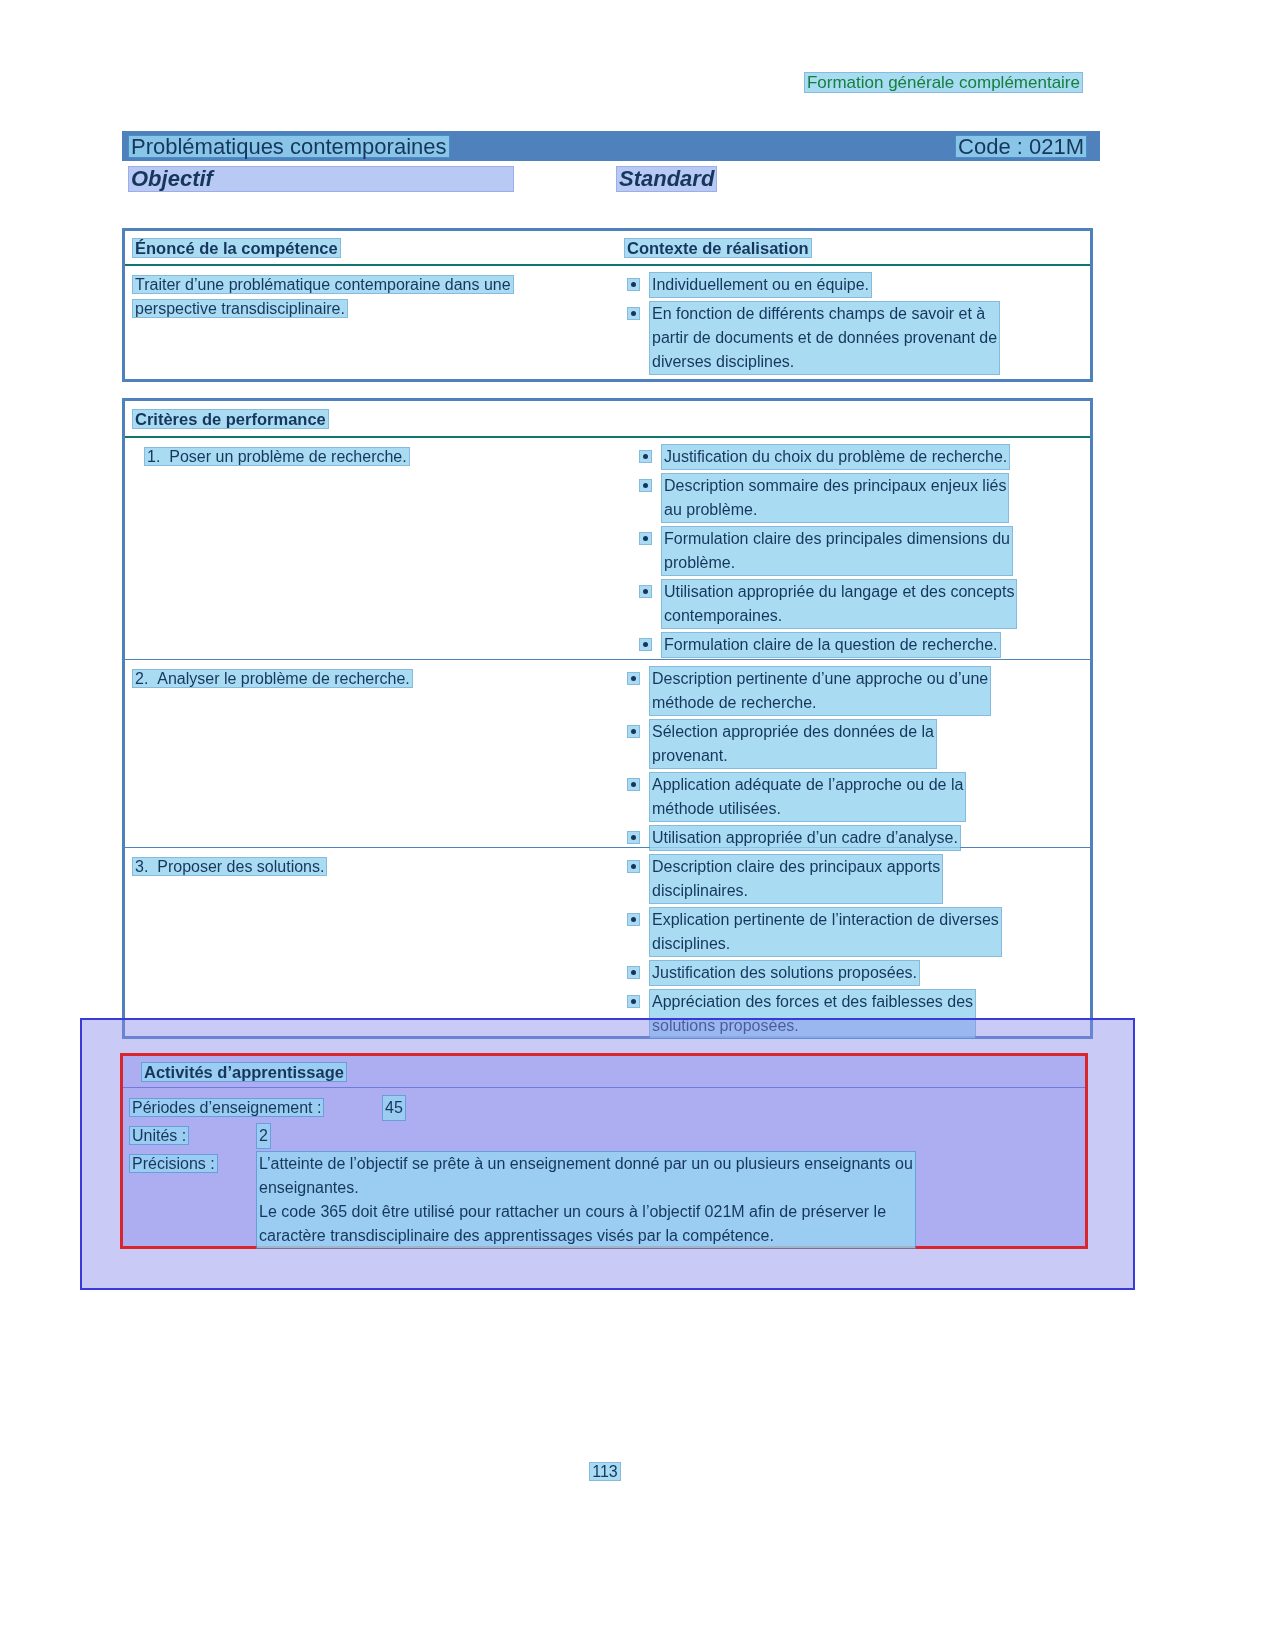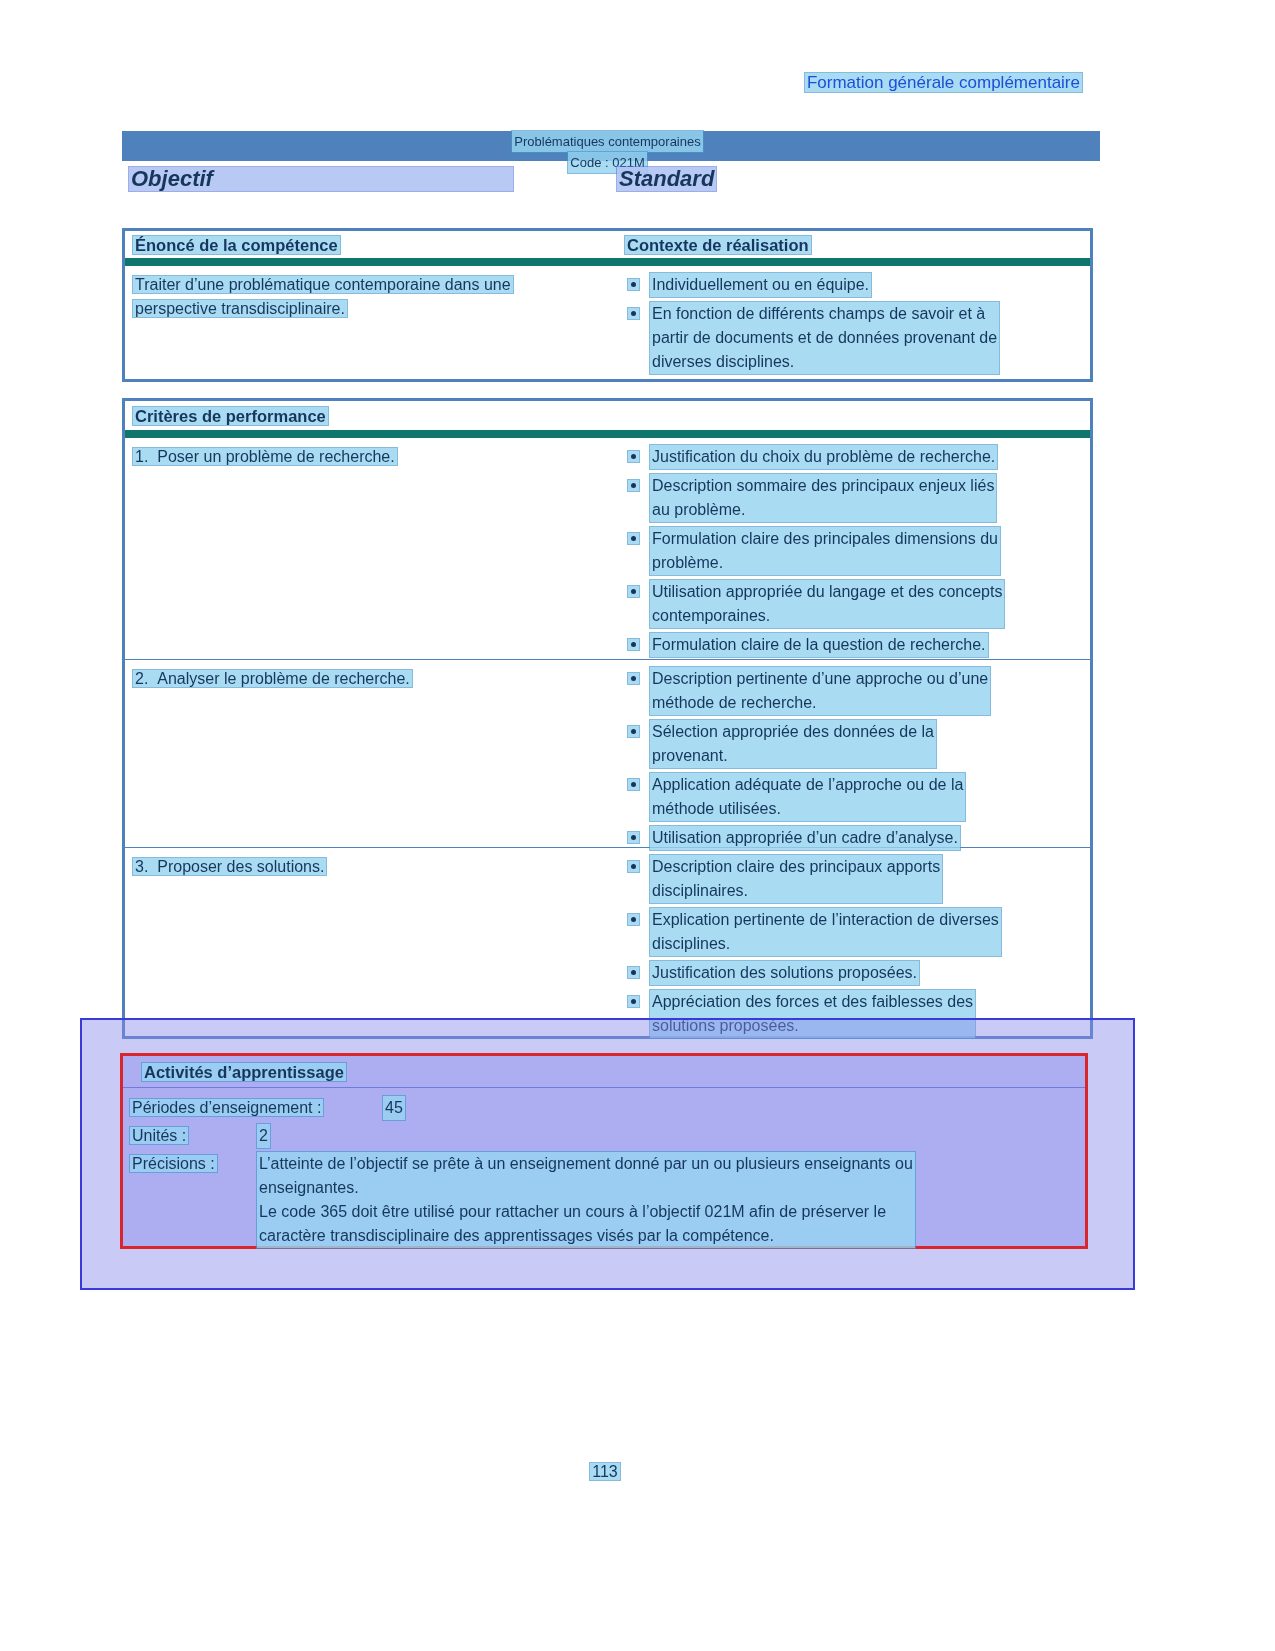--- a/index.html
+++ b/index.html
@@ -18,45 +18,45 @@
     padding:0 2px;
   }
   .hl2 {
     background:rgba(176,196,242,0.9);
     box-shadow:0 0 0 1px rgba(95,115,220,0.6);
     padding:0 2px;
   }
   .body-text { font-size:16px; line-height:24px; }
   .th { font-weight:bold; font-size:16.5px; line-height:22px; }
 
-  .top-note { position:absolute; top:72px; right:193px; font-size:17px; line-height:22px; color:#1d4ed8; }
+  .top-note { position:absolute; top:72px; right:193px; font-size:17px; line-height:22px; color:#15803d; }
 
   .title-bar {
     position:absolute; left:122px; top:131px; width:978px; height:30px;
     background:#4f81bd; display:flex; justify-content:space-between; align-items:center;
-    padding:0 14px 0 7px; font-size:13px; line-height:21px;flex-direction:column;
+    padding:0 14px 0 7px; font-size:22px; line-height:21px;
   }
 
   .section-row { position:absolute; left:129px; top:167px; width:960px; height:26px;
     font-size:22px; font-weight:bold; font-style:italic; line-height:24px; }
   .objectif-band { display:inline-block; width:384px; }
   .standard-band { position:absolute; left:488px; }
 
   .tbl { position:absolute; left:122px; width:971px; border:3px solid #4f81bd; background:transparent; }
   .tbl1 { top:228px; height:154px; }
   .tbl2 { top:398px; height:641px; }
   .tbl-head { display:grid; grid-template-columns:492px 1fr; align-items:center;
-    border-bottom:8px solid #0f766e; height:35px; }
+    border-bottom:2px solid #0f766e; height:35px; }
   .tbl2 .tbl-head { height:37px; }
   .tbl-row { display:grid; grid-template-columns:492px 1fr; padding-top:7px; }
   .sep { border-top:1.5px solid #4f81bd; }
   .cell-l { padding:0 10px 0 8px; }
   .cell-r { padding:0 8px 0 8px; }
   .r-body1 { height:113px; }
-  .r1 { height:221px; } .r2 { height:188px; } .r3 { height:188px; }
+  .r1 { height:221px;margin-left:12px; } .r2 { height:188px; } .r3 { height:188px; }
 
   .crit-item { display:flex; align-items:flex-start; margin-bottom:5px; }
   .bullet-box {
     flex:0 0 11px; height:11px; margin:6px 11px 0 3px;
     background:rgba(150,212,240,0.82); box-shadow:0 0 0 1px rgba(70,150,205,0.65);
     display:flex; align-items:center; justify-content:center;
   }
   .dot { width:5px; height:5px; border-radius:50%; background:#17365d; }
   .crit-text { max-width:432px; }
 

